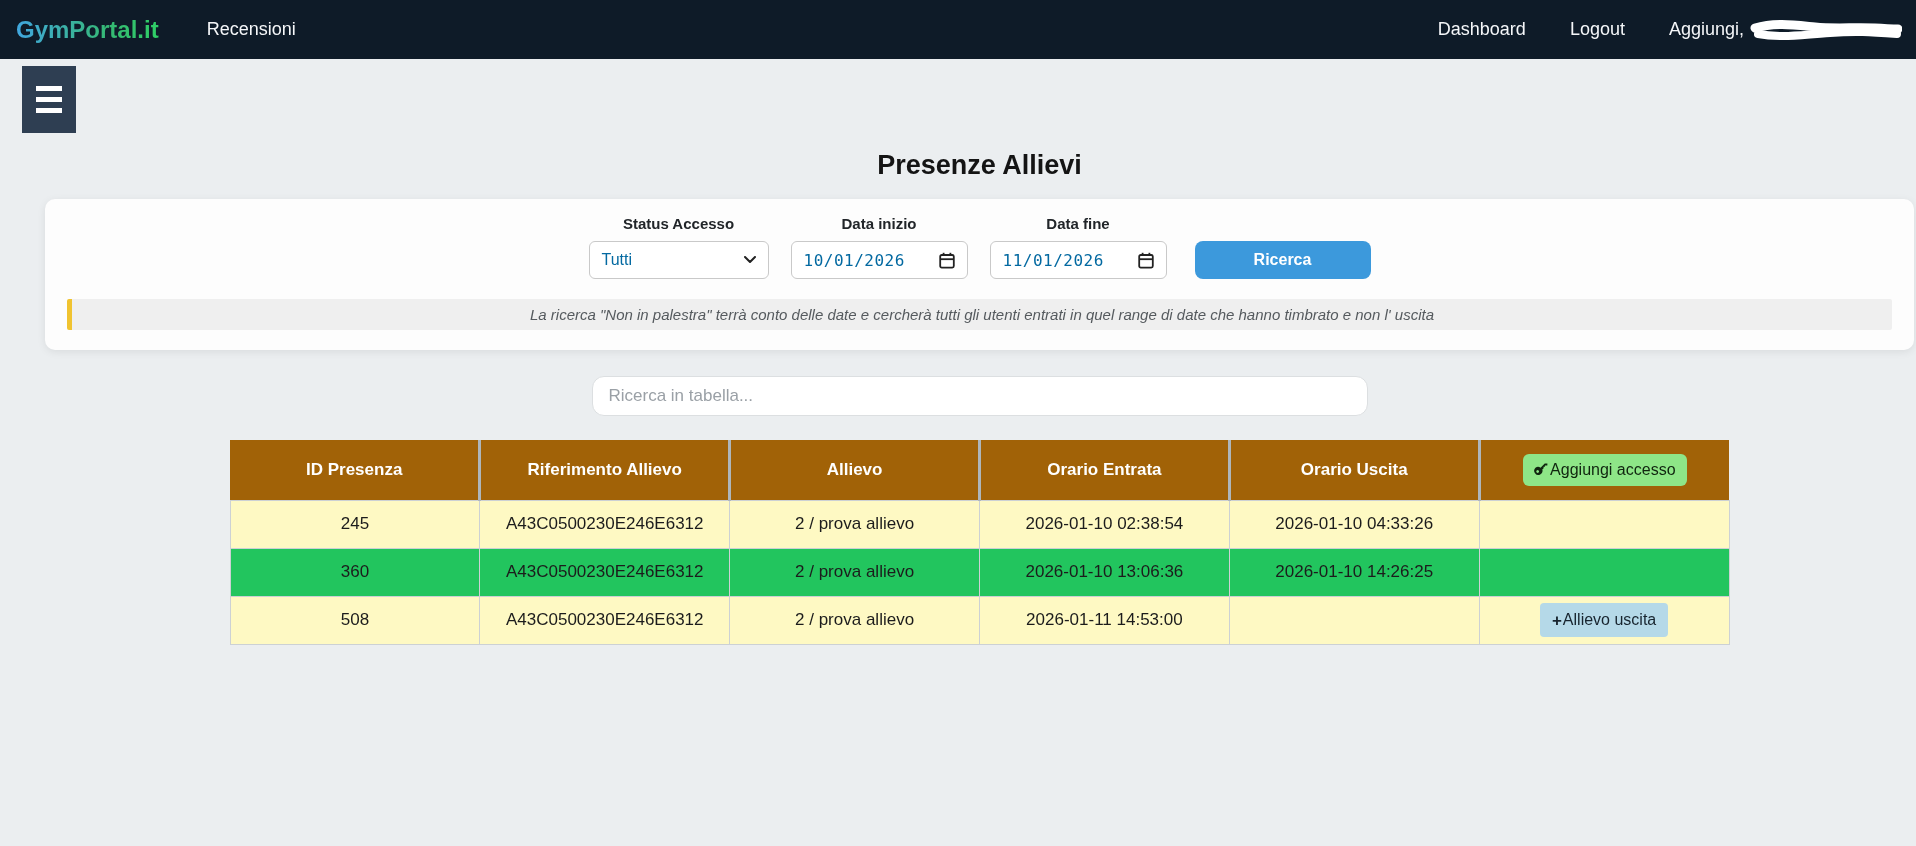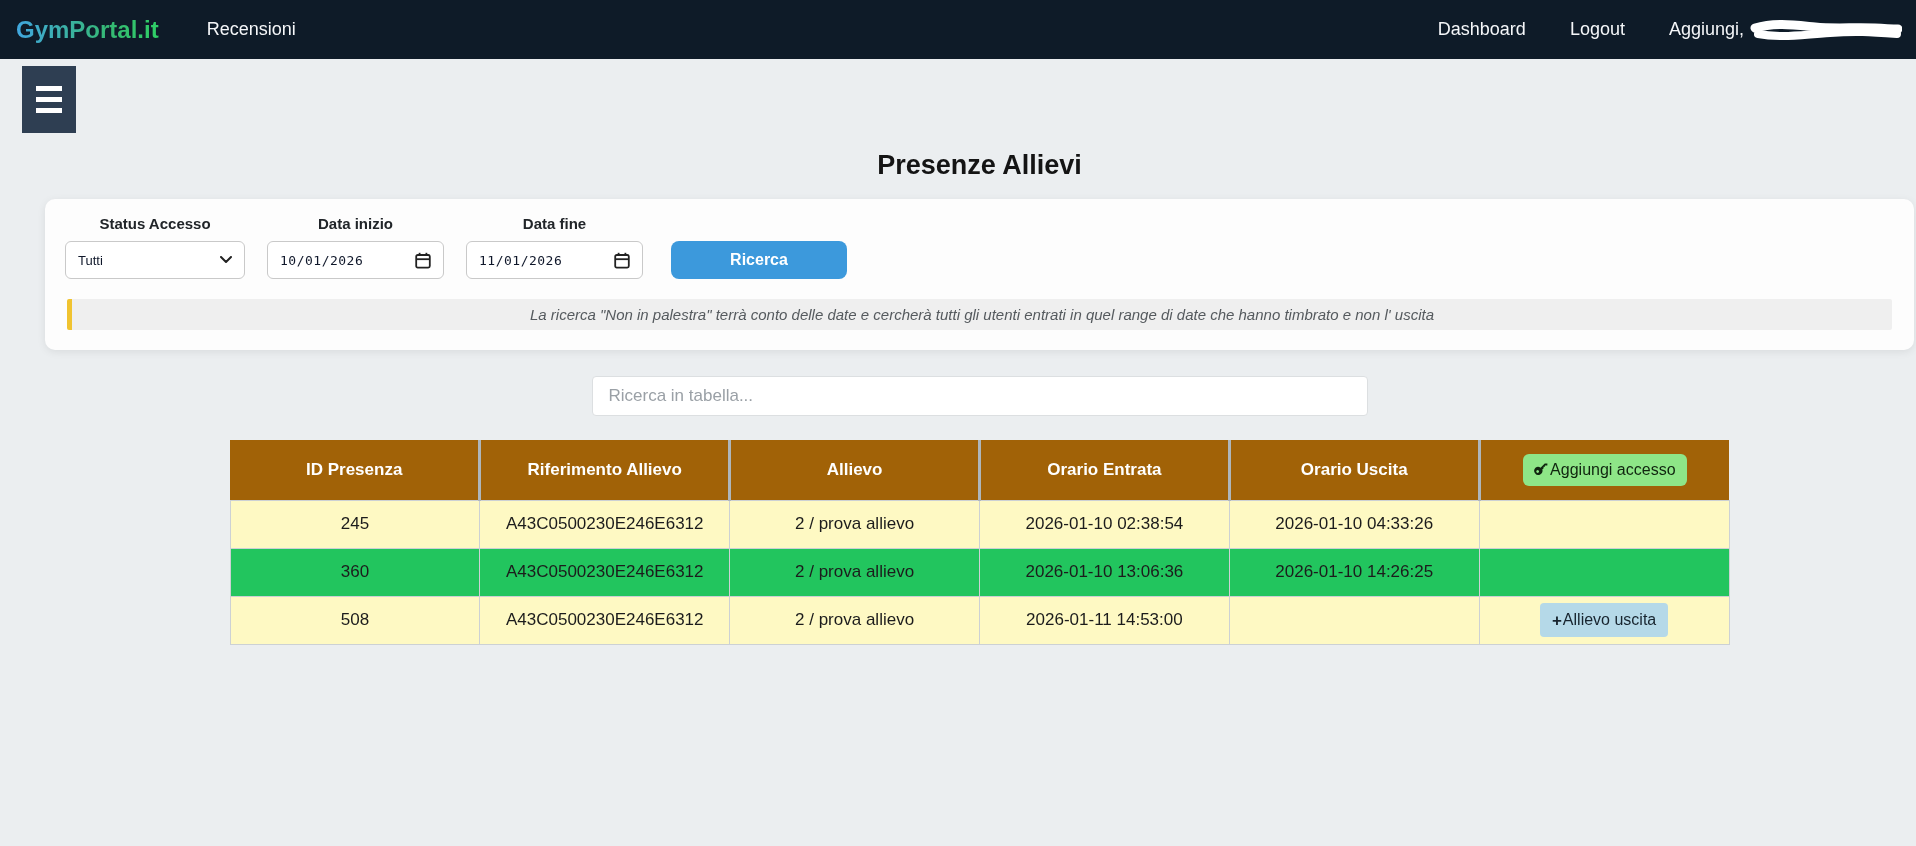--- a/index.html
+++ b/index.html
@@ -76,40 +76,40 @@
   
   .filter-card {
     background: #fdfdfd;
     border-radius: 10px;
     margin-top: 18px;
     padding: 16px 20px 20px 20px;
     box-shadow: 0 2px 8px rgba(0,0,0,0.08);
   }
   .filter-row {
     display: flex;
-    justify-content: flex-start;
+    justify-content: center;
     align-items: flex-end;
     gap: 22px;
   }
   .filter-group { display: flex; flex-direction: column; align-items: center; }
   .filter-label {
     font-size: 15px;
     font-weight: bold;
     color: #212529;
     margin-bottom: 9px;
   }
   .control {
     height: 38px;
     background: #ffffff;
     border: 1px solid #c9c9c9;
     border-radius: 6px;
     display: flex;
     align-items: center;
-    font-size: 13px;
-    color: #0f172a;
+    font-size: 16px;
+    color: #0369a1;
     cursor: pointer;
   }
   .select-control { width: 180px; padding: 0 12px; justify-content: space-between; }
   .date-control {
     width: 177px; padding: 0 12px; justify-content: space-between;
     font-family: "DejaVu Sans Mono", "Liberation Mono", monospace;
     letter-spacing: 0.5px;
   }
   .btn-primary {
     width: 176px; height: 38px;
@@ -130,21 +130,21 @@
     font-style: italic;
     font-size: 15px;
     color: #555a5e;
   }
 
   
   .table-search-wrap { display: flex; justify-content: center; margin-top: 26px; }
   .table-search {
     width: 776px; height: 40px;
     border: 1px solid #dcdfe1;
-    border-radius: 4px;
+    border-radius: 12px;
     padding: 0 16px;
     font-size: 17px;
     color: #333;
     background: #ffffff;
     outline: none;
     font-family: "Liberation Sans", sans-serif;
   }
   .table-search::placeholder { color: #9aa0a6; }
 
   

